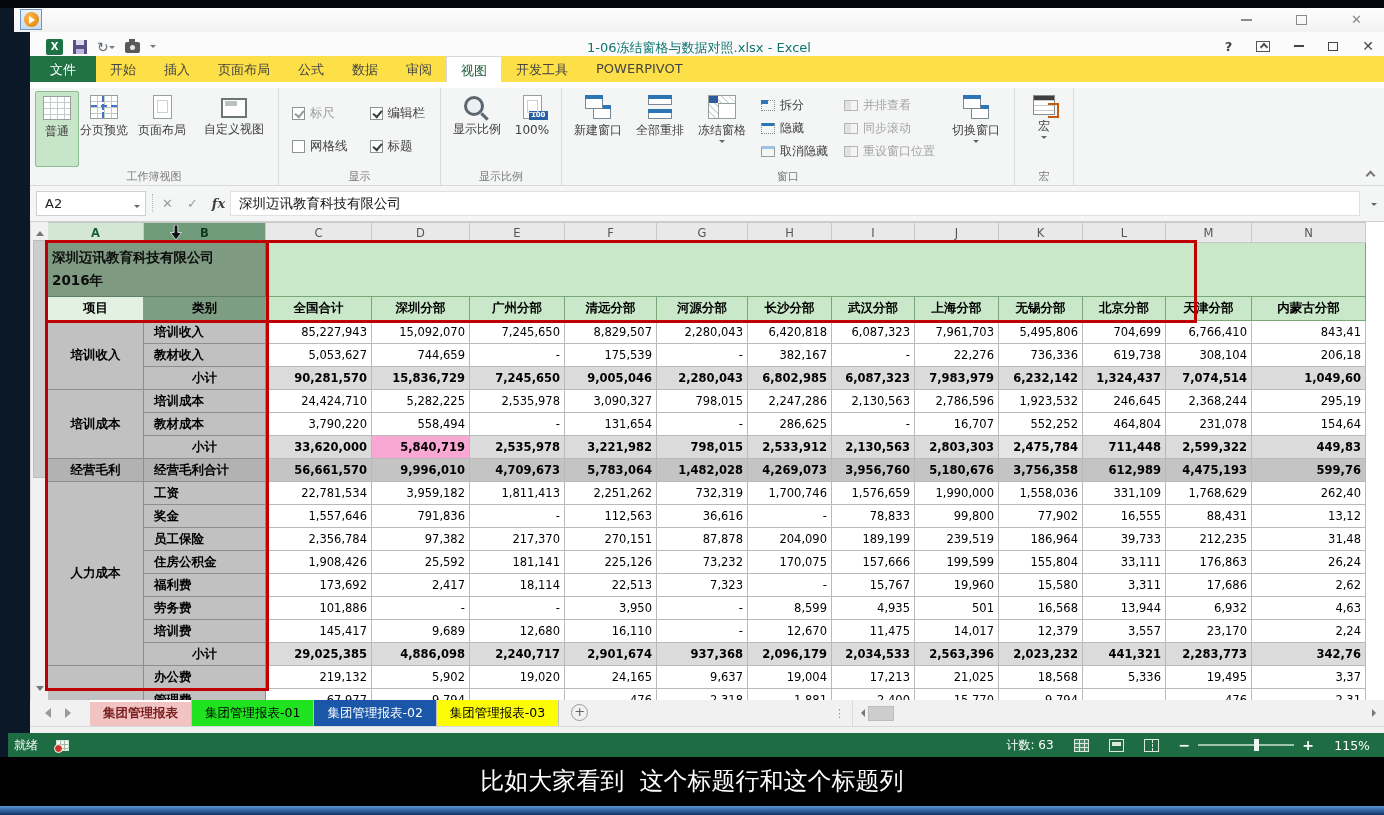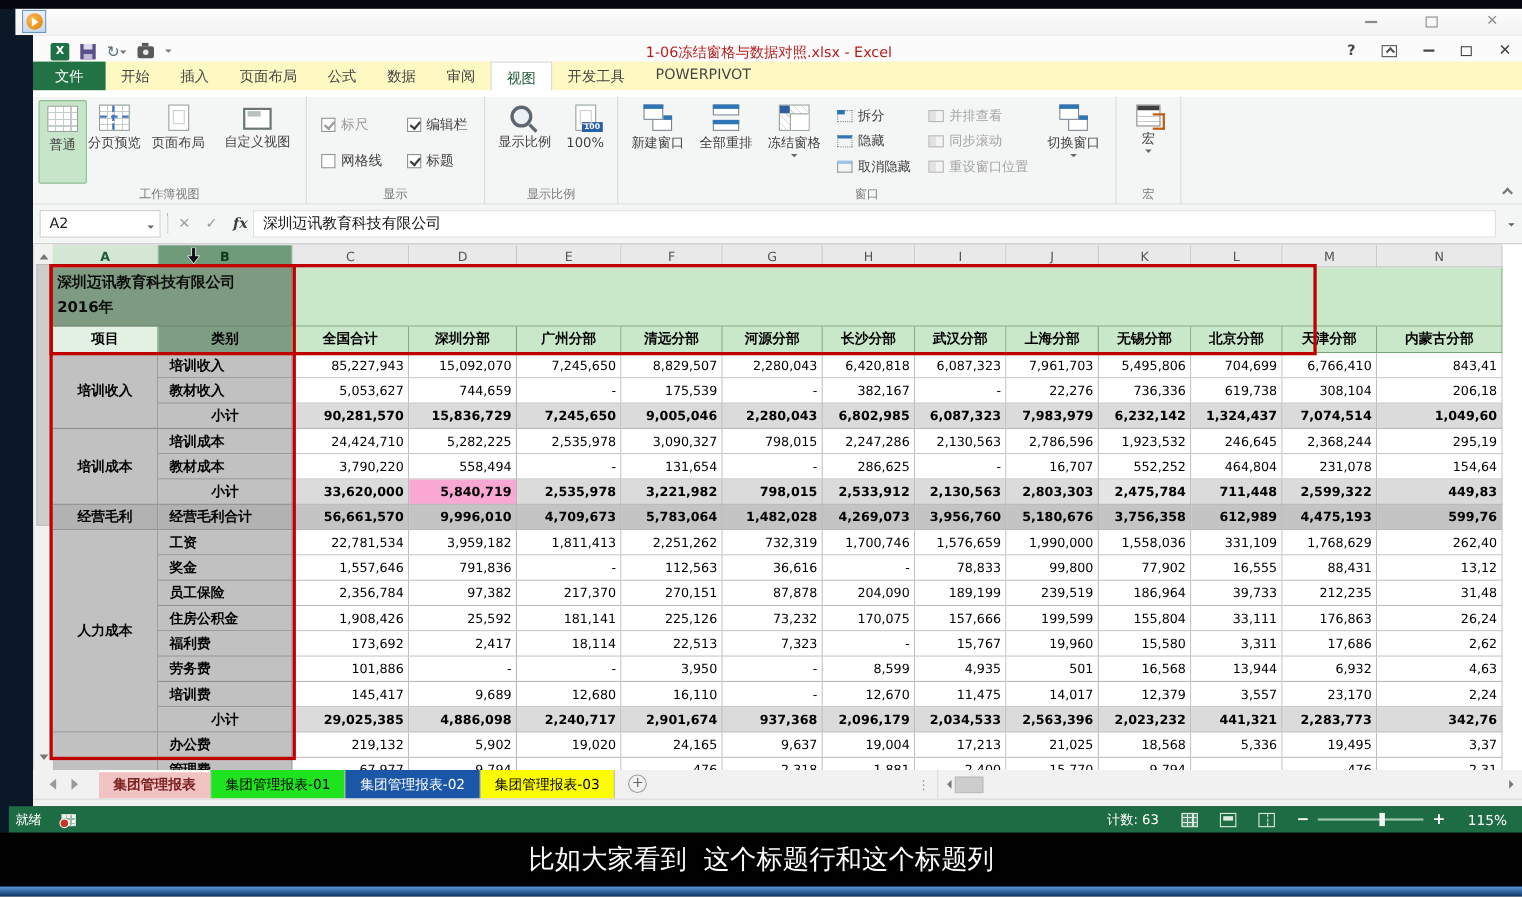--- a/index.html
+++ b/index.html
@@ -25,31 +25,31 @@
 .xlogo{width:17px;height:16px;background:#1E7145;border-radius:2px;color:#fff;font-size:10px;font-weight:bold;text-align:center;line-height:16px}
 .isave{width:14px;height:14px;background:#574F86;position:relative}
 .isave::after{content:"";position:absolute;left:3px;top:0;width:8px;height:5px;background:#DDDAF0}
 .isave::before{content:"";position:absolute;left:3px;bottom:0;width:8px;height:5px;background:#BDB9DB}
 .iredo{color:#5F6B76;font-size:14px;line-height:14px}
 .icam{width:15px;height:11px;background:#5A5A5A;border-radius:2px;position:relative;margin-top:2px}
 .icam::before{content:"";position:absolute;top:-3px;left:4px;width:6px;height:3px;background:#5A5A5A}
 .icam::after{content:"";position:absolute;left:5px;top:3px;width:5px;height:5px;border-radius:50%;background:#E8E8E8}
 .dd{display:inline-block;width:0;height:0;border:3px solid transparent;border-top-color:#666;margin-top:3px}
 .ddq{border-top-color:#777}
-.xtitle{position:absolute;left:0;right:16px;top:7px;text-align:center;font-size:13px;color:#b91c1c}
+.xtitle{position:absolute;left:0;right:16px;top:7px;text-align:center;font-size:13px;color:#0f766e}
 .xwc{position:absolute;right:10px;top:6px;display:flex;align-items:center;gap:24px;color:#444}
 .xwc .q{font-weight:bold;font-size:13px}
 .ribopt{width:14px;height:11px;border:1px solid #555;position:relative}
 .ribopt::after{content:"";position:absolute;left:4px;top:2px;width:4px;height:4px;border-left:2px solid #555;border-top:2px solid #555;transform:rotate(45deg)}
 .xmin{width:10px;border-bottom:2px solid #444;height:1px}
 .xrest{width:10px;height:9px;border:1px solid #444;position:relative;background:#FBFBFB}
 .xrest::before{content:"";position:absolute;left:2px;top:-3px;width:9px;height:8px;border:1px solid #444;z-index:-1}
 .xclose{font-size:14px;font-weight:bold}
 
-.tabrow{top:24px;height:26px;background:#fef9c3;display:flex;align-items:stretch}
+.tabrow{top:24px;height:26px;background:#fde047;display:flex;align-items:stretch}
 .ftab{background:#217346;color:#fff;font-size:13px;padding:5px 20px}
 .rtab{font-size:13px;color:#444;padding:5px 14px;cursor:default}
 .rtab.active{background:#fff;border:1px solid #D8D8D8;border-bottom:none;color:#1E5C38}
 .signin{position:absolute;right:12px;top:35px;font-size:12.5px;color:#444}
 
 .ribbon{top:56px;height:98px;background:#F4F6F5;border-bottom:1px solid #D9D9D9;display:flex;align-items:stretch}
 .rgroup{position:relative;border-right:1px solid #DBDBDB;padding:3px 5px 15px}
 .rgroup.fill{flex:1;border-right:none}
 .gbody{display:flex;align-items:flex-start;height:100%}
 .glabel{position:absolute;bottom:1px;left:0;right:0;text-align:center;font-size:11px;color:#7A7A7A}

